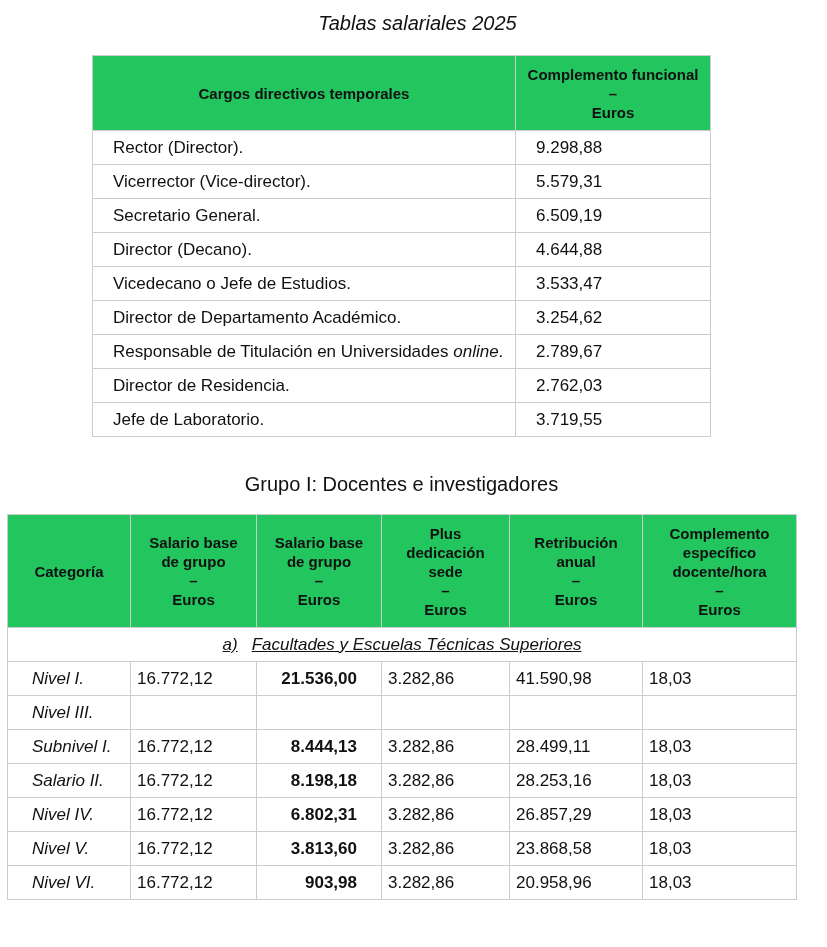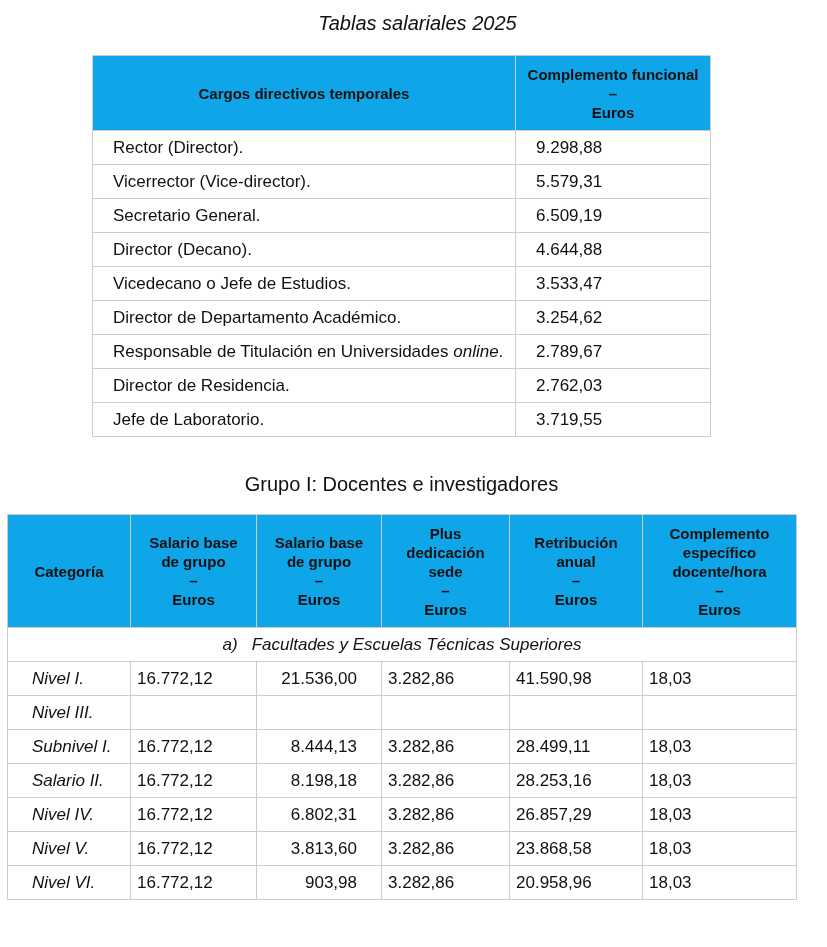--- a/index.html
+++ b/index.html
@@ -12,34 +12,34 @@
     font-size: 20px;
   }
   #cap1 { top: 12px; left: 4px; font-style: italic; }
   #cap2 { top: 473px; left: -12px; }
   table {
     position: absolute; border-collapse: collapse;
     font-size: 17px; table-layout: fixed;
   }
   td, th { border: 1px solid #cccccc; padding: 0 6px; }
   th {
-    background: #0ea5e9; font-weight: bold; font-size: 15px;
+    background: #22c55e; font-weight: bold; font-size: 15px;
     text-align: center; line-height: 19px;
   }
   #t1 { left: 92px; top: 55px; width: 618px; }
   #t1 th { height: 74px; }
   #t1 td { height: 33px; padding-left: 20px; }
   #t1 td.num { text-align: left; }
   #t2 { left: 7px; top: 514px; width: 789px; }
   #t2 th { height: 112px; }
   #t2 td { height: 33px; }
   #t2 td.cat { padding-left: 24px; font-style: italic; }
-  #t2 td.num { text-align: right; padding-right: 24px; }
+  #t2 td.num { text-align: right; padding-right: 24px; font-weight: bold; }
   #t2 td.numc { text-align: left; }
-  #t2 td.section { text-align: center; font-style: italic; }
+  #t2 td.section { text-align: center; font-style: italic; text-decoration: underline; }
   #t2 td.section .letter { margin-right: 14px; }
 </style>
 </head>
 <body>
 
 <div id="cap1" class="caption">Tablas salariales 2025</div>
 
 <table id="t1">
   <colgroup>
       <col style="width:423px">

